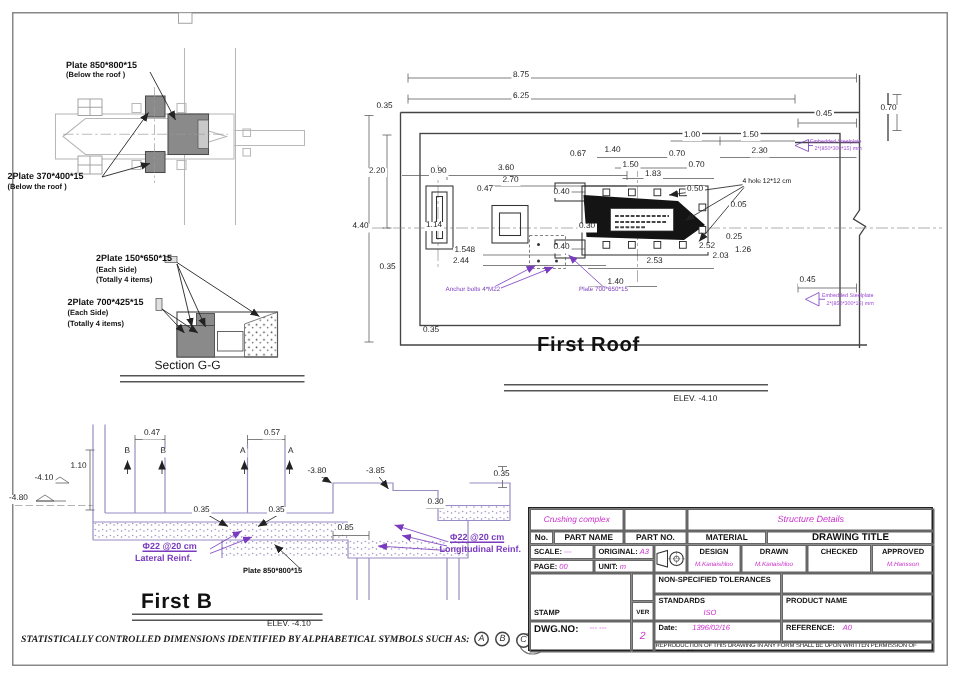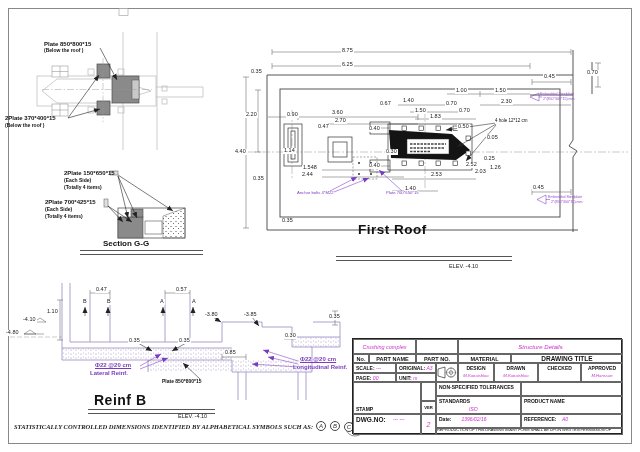--- a/index.html
+++ b/index.html
@@ -10,21 +10,21 @@
   .dim{position:absolute;font-size:5.5px;line-height:1;color:#222;background:#fff;
        padding:0 1px;white-space:nowrap;}
   .lbl-b{position:absolute;font-size:6px;font-weight:bold;color:#111;line-height:1;white-space:nowrap;}
   .lbl-bs{position:absolute;font-size:5px;font-weight:bold;color:#111;line-height:1;white-space:nowrap;}
   .lbl-xs{position:absolute;font-size:4.5px;color:#111;line-height:1;white-space:nowrap;background:#fff;}
   .plbl{position:absolute;font-size:4.2px;color:#7a3bbf;line-height:1;white-space:nowrap;background:#fff;}
   .plbl-xs{position:absolute;font-size:3.6px;color:#9a4bd0;line-height:1;white-space:nowrap;}
   .plbl-lg{position:absolute;font-size:6px;font-weight:bold;color:#7a3bbf;line-height:1;white-space:nowrap;}
   .h1{position:absolute;font-size:13.5px;font-weight:bold;color:#111;letter-spacing:.5px;white-space:nowrap;}
   .h2{position:absolute;font-size:14px;font-weight:bold;color:#111;letter-spacing:.5px;white-space:nowrap;}
-  .h3{position:absolute;font-size:8px;font-weight:bold;color:#111;white-space:nowrap;}
+  .h3{position:absolute;font-size:8px;font-weight:normal;color:#111;white-space:nowrap;}
   .dbl{position:absolute;height:2.5px;border-top:1px solid #555;border-bottom:1px solid #555;}
   .serif-note{position:absolute;font-family:"Liberation Serif",serif;font-style:italic;font-weight:bold;
               font-size:6.5px;color:#222;white-space:nowrap;}
   .circ{position:absolute;width:10px;height:10px;border:1px solid #444;border-radius:50%;
         font-size:6px;font-style:italic;display:flex;align-items:center;justify-content:center;
         color:#333;background:#fff;box-sizing:border-box;}
   
   #tblock{position:absolute;left:352px;top:338px;width:270px;height:96px;border:1px solid #222;
           box-sizing:border-box;background:#fff;}
   .tbc{position:absolute;border:0.5px solid #666;box-sizing:border-box;display:flex;
@@ -356,21 +356,21 @@
       <span class="circ" style="left: 344px; top: 422px;">C</span>
     </div>
 
   <div class="h3" style="left:103px;top:239px">Section G-G</div>
   <div class="dbl" style="left:80px;top:250px;width:123px"></div>
 
   <div class="h1" style="left:358px;top:222px">First Roof</div>
   <div class="dbl" style="left:336px;top:256px;width:176px"></div>
   <span class="dim" style="left:448px;top:264px">ELEV. -4.10</span>
 
-  <div class="h2" style="left:94px;top:392px">Reinf B</div>
+  <div class="h2" style="left:94px;top:392px">First B</div>
   <div class="dbl" style="left:88px;top:409px;width:127px"></div>
   <span class="dim" style="left:177px;top:414px">ELEV. -4.10</span>
 
   <div class="serif-note" style="left:14px;top:423px">STATISTICALLY CONTROLLED DIMENSIONS IDENTIFIED BY ALPHABETICAL SYMBOLS SUCH AS:</div>
 
   <div id="tblock">
     <div class="tbc mg" style="left:0;top:0;width:63px;height:15px;font-size:5.5px">Crushing  complex</div>
     <div class="tbc" style="left:63px;top:0;width:42px;height:15px"></div>
     <div class="tbc mg" style="left:105px;top:0;width:165px;height:15px;font-size:6px">Structure  Details</div>
 

